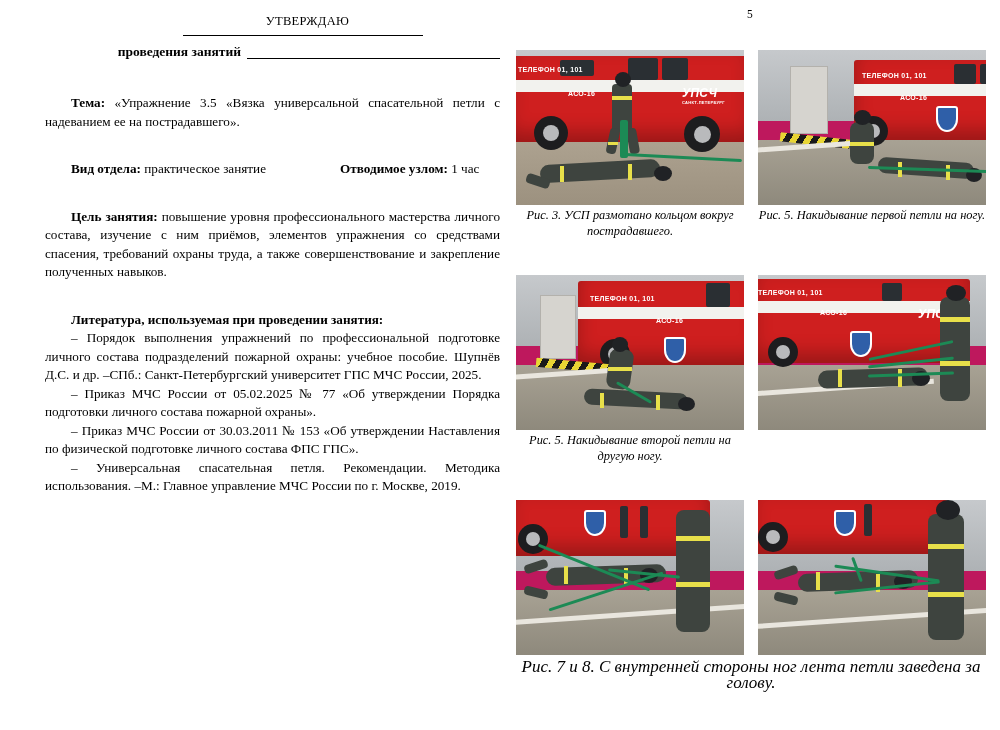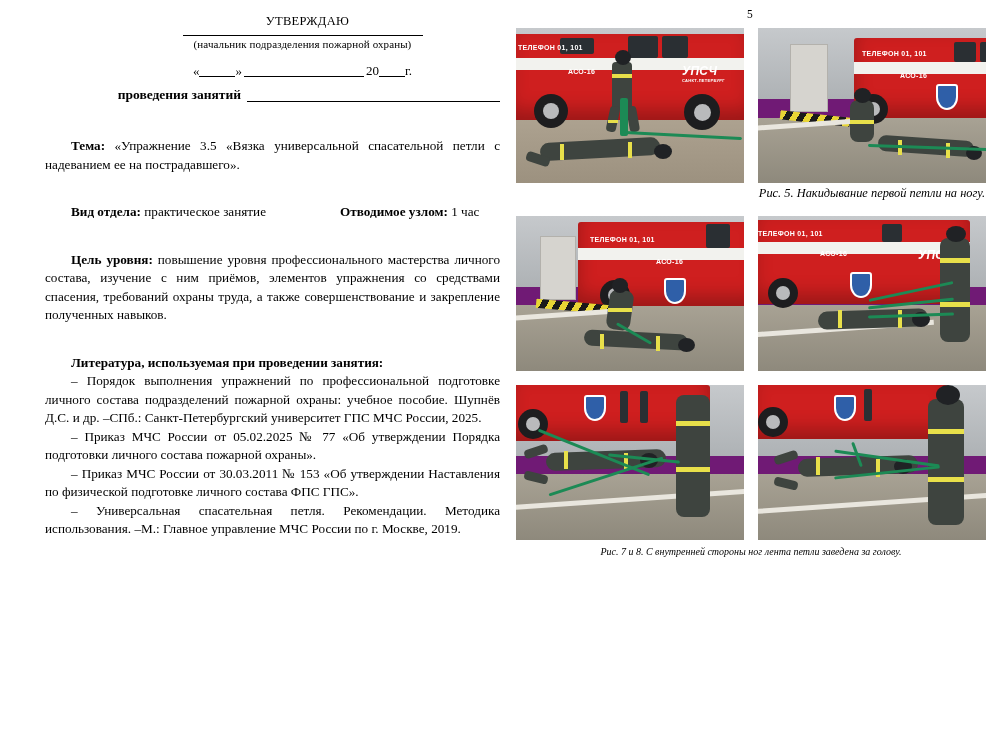--- a/index.html
+++ b/index.html
@@ -181,33 +181,34 @@
     width: 470px;
   }
   .fig-cell { width: 228px; }
   .fig-img {
     width: 228px;
     height: 155px;
     border: 0;
     display: block;
     overflow: hidden;
     position: relative;
-    background: #701a75;
+    background: #be185d;
+    margin-top: 22px;
   }
   .fig-cap {
     margin: 3px 0 0 0;
     font-style: italic;
     font-size: 12.4px;
     line-height: 15.5px;
     text-align: center;
   }
   .fig-cap-wide {
     margin: 4px 0 0 0;
     font-style: italic;
-    font-size: 10px;
+    font-size: 17px;
     line-height: 15.5px;
     text-align: center;
     width: 470px;
   }
   .row-gap { height: 14px; }
 
   .closing-para {
     margin: 22px 0 0 0;
     font-size: 13.2px;
     line-height: 18.5px;
@@ -253,38 +254,34 @@
     <span>5</span>
   </div>
 
   <div class="col-left">
 
     <div class="approve-block">
       <div class="approve-title">УТВЕРЖДАЮ</div>
       <div class="approve-rule-wrap">
         <span class="approve-rule"></span>
       </div>
-      <div class="approve-sub">(начальник подразделения пожарной охраны)</div>
-      <div class="date-line">
-        <span>«</span><span class="blank-s"></span><span>»</span><span class="blank-m"></span><span>20</span><span class="blank-xs"></span><span>г.</span>
-      </div>
     </div>
 
     <div class="subtitle-row">
       <span>проведения занятий</span><span class="subtitle-rule"></span>
     </div>
 
     <div class="gap-topic"></div>
     <p class="para"><span class="b">Тема:</span><span> «Упражнение 3.5 «Вязка универсальной спасательной петли с надеванием ее на пострадавшего».</span></p>
 
     <div class="gap-kind"></div>
     <div class="kind-row"><span class="b">Вид отдела:</span><span> практическое занятие</span><span class="spacer"></span><span class="b">Отводимое узлом:</span><span> 1 час</span></div>
 
     <div class="gap-goal"></div>
-    <p class="para"><span class="b">Цель уровня:</span><span> повышение уровня профессионального мастерства личного состава, изучение с ним приёмов, элементов упражнения со средствами спасения, требований охраны труда, а также совершенствование и закрепление полученных навыков.</span></p>
+    <p class="para"><span class="b">Цель занятия:</span><span> повышение уровня профессионального мастерства личного состава, изучение с ним приёмов, элементов упражнения со средствами спасения, требований охраны труда, а также совершенствование и закрепление полученных навыков.</span></p>
 
     <div class="gap-lit"></div>
     <p class="lit-head">Литература, используемая при проведении занятия:</p>
     <p class="lit-item">– Порядок выполнения упражнений по профессиональной подготовке личного состава подразделений пожарной охраны: учебное пособие. Шупнёв Д.С. и др. –СПб.: Санкт-Петербургский университет ГПС МЧС России, 2025.</p>
     <p class="lit-item">– Приказ МЧС России от 05.02.2025 № 77 «Об утверждении Порядка подготовки личного состава пожарной охраны».</p>
     <p class="lit-item">– Приказ МЧС России от 30.03.2011 № 153 «Об утверждении Наставления по физической подготовке личного состава ФПС ГПС».</p>
     <p class="lit-item">– Универсальная спасательная петля. Рекомендации. Методика использования. –М.: Главное управление МЧС России по г. Москве, 2019.</p>
   </div>
 
   <div class="col-right">
@@ -317,20 +314,21 @@
             <div class="ff-head" style="left:99px; top:22px; width:16px; height:15px;"></div>
             <div class="ff" style="left:24px; top:112px; width:120px; height:18px; border-radius:9px; transform:rotate(-3deg);"></div>
             <div class="ff-y" style="left:44px; top:116px; width:4px; height:16px;"></div>
             <div class="ff-y" style="left:112px; top:114px; width:4px; height:16px;"></div>
             <div class="ff-head" style="left:138px; top:116px; width:18px; height:15px;"></div>
             <div class="ff" style="left:10px; top:126px; width:24px; height:10px; transform:rotate(18deg);"></div>
             <div class="rope" style="left:108px; top:106px; width:118px; transform:rotate(3deg);"></div>
             <div class="rope" style="left:104px; top:70px; width:8px; height:38px; border-radius:2px;"></div>
           </div>
         </div>
+        <p class="fig-cap">Рис. 3. УСП размотано кольцом вокруг пострадавшего.</p>
       </div>
 
       <div class="fig-cell">
         <div class="fig-img">
           <div class="scene">
             <div class="wall"></div>
             <div class="ground2"></div>
             <div class="door" style="left:32px; top:16px; width:36px; height:66px;"></div>
             <div class="truck" style="left:96px; top:10px; width:150px; height:80px;"></div>
             <div class="stripe" style="left:96px; top:34px; width:150px;"></div>
@@ -380,20 +378,21 @@
             <div class="ff" style="left:92px; top:74px; width:24px; height:40px; border-radius:8px; transform:rotate(8deg);"></div>
             <div class="ff-y" style="left:92px; top:92px; width:24px; height:4px;"></div>
             <div class="ff-head" style="left:96px; top:62px; width:16px; height:15px;"></div>
             <div class="ff" style="left:68px; top:116px; width:104px; height:16px; border-radius:8px; transform:rotate(3deg);"></div>
             <div class="ff-y" style="left:84px; top:118px; width:4px; height:15px;"></div>
             <div class="ff-y" style="left:140px; top:120px; width:4px; height:15px;"></div>
             <div class="ff-head" style="left:162px; top:122px; width:17px; height:14px;"></div>
             <div class="rope" style="left:98px; top:116px; width:40px; transform:rotate(30deg);"></div>
           </div>
         </div>
+        <p class="fig-cap">Рис. 5. Накидывание второй петли на другую ногу.</p>
       </div>
 
       <div class="fig-cell">
         <div class="fig-img">
           <div class="scene">
             <div class="wall"></div>
             <div class="ground2"></div>
             <div class="truck" style="left:-4px; top:4px; width:216px; height:84px;"></div>
             <div class="stripe" style="left:-4px; top:26px; width:216px;"></div>
             <div class="logo-txt" style="left:0px; top:14px;">ТЕЛЕФОН 01, 101</div>

